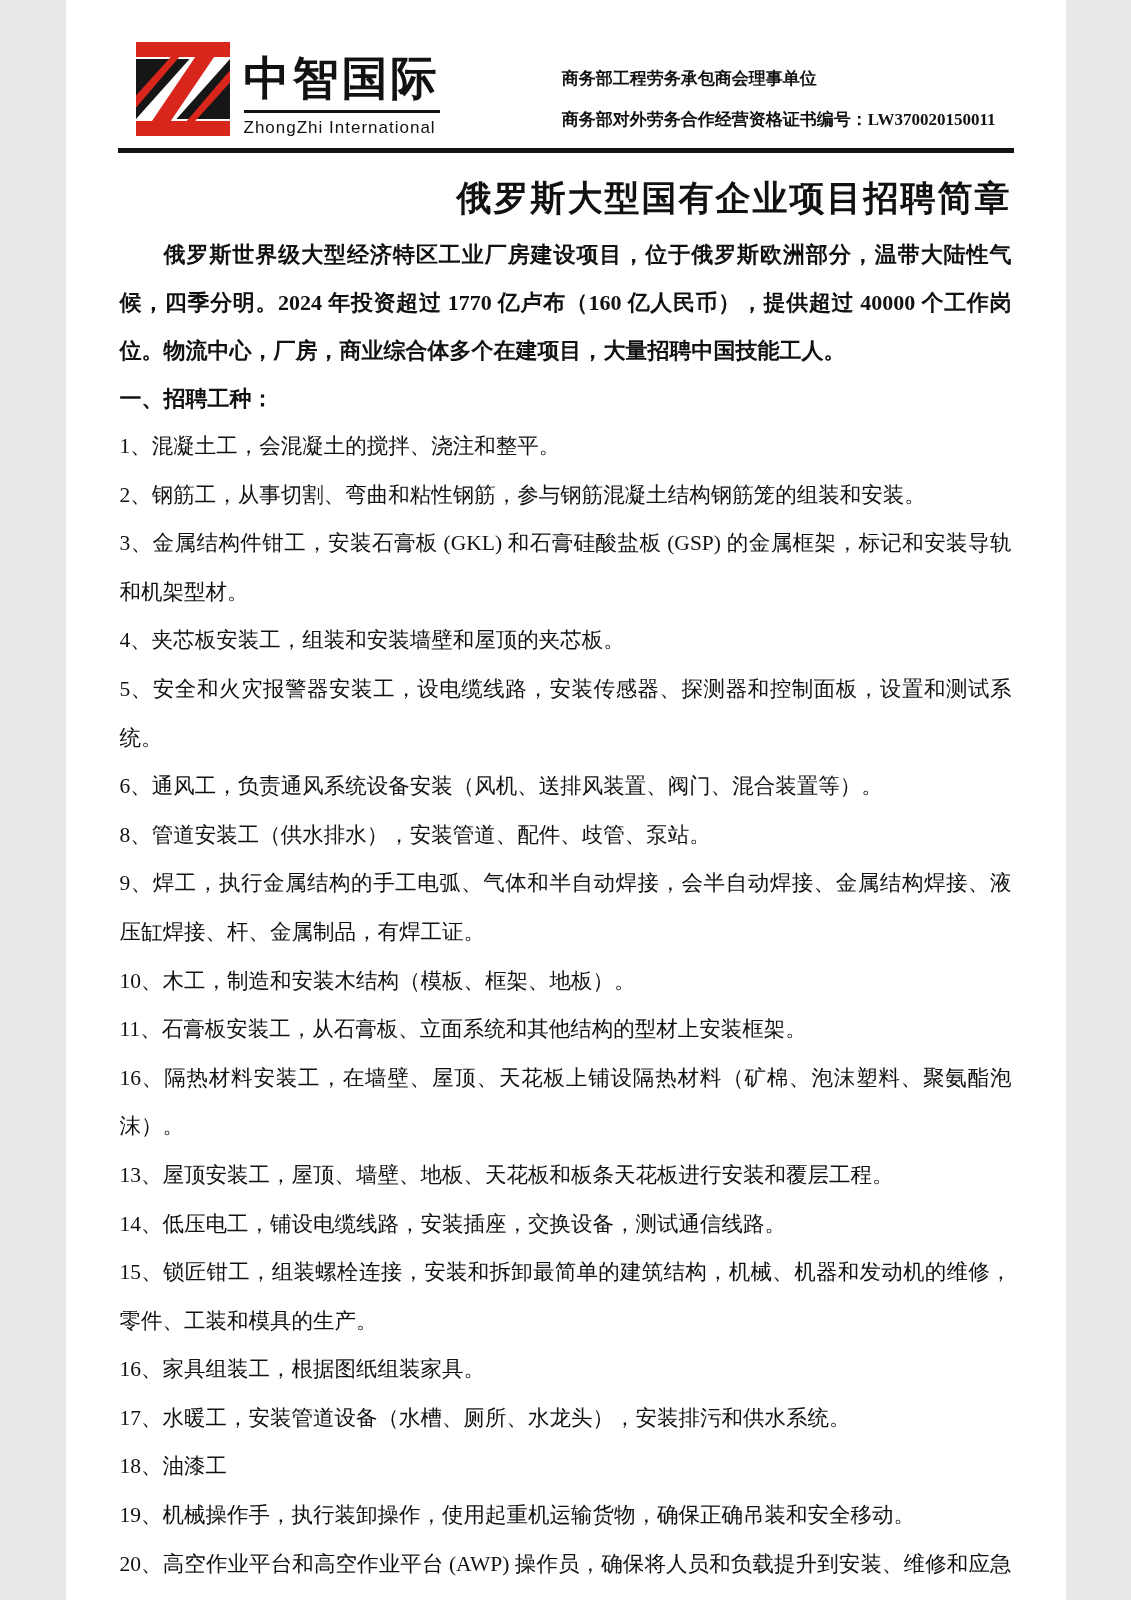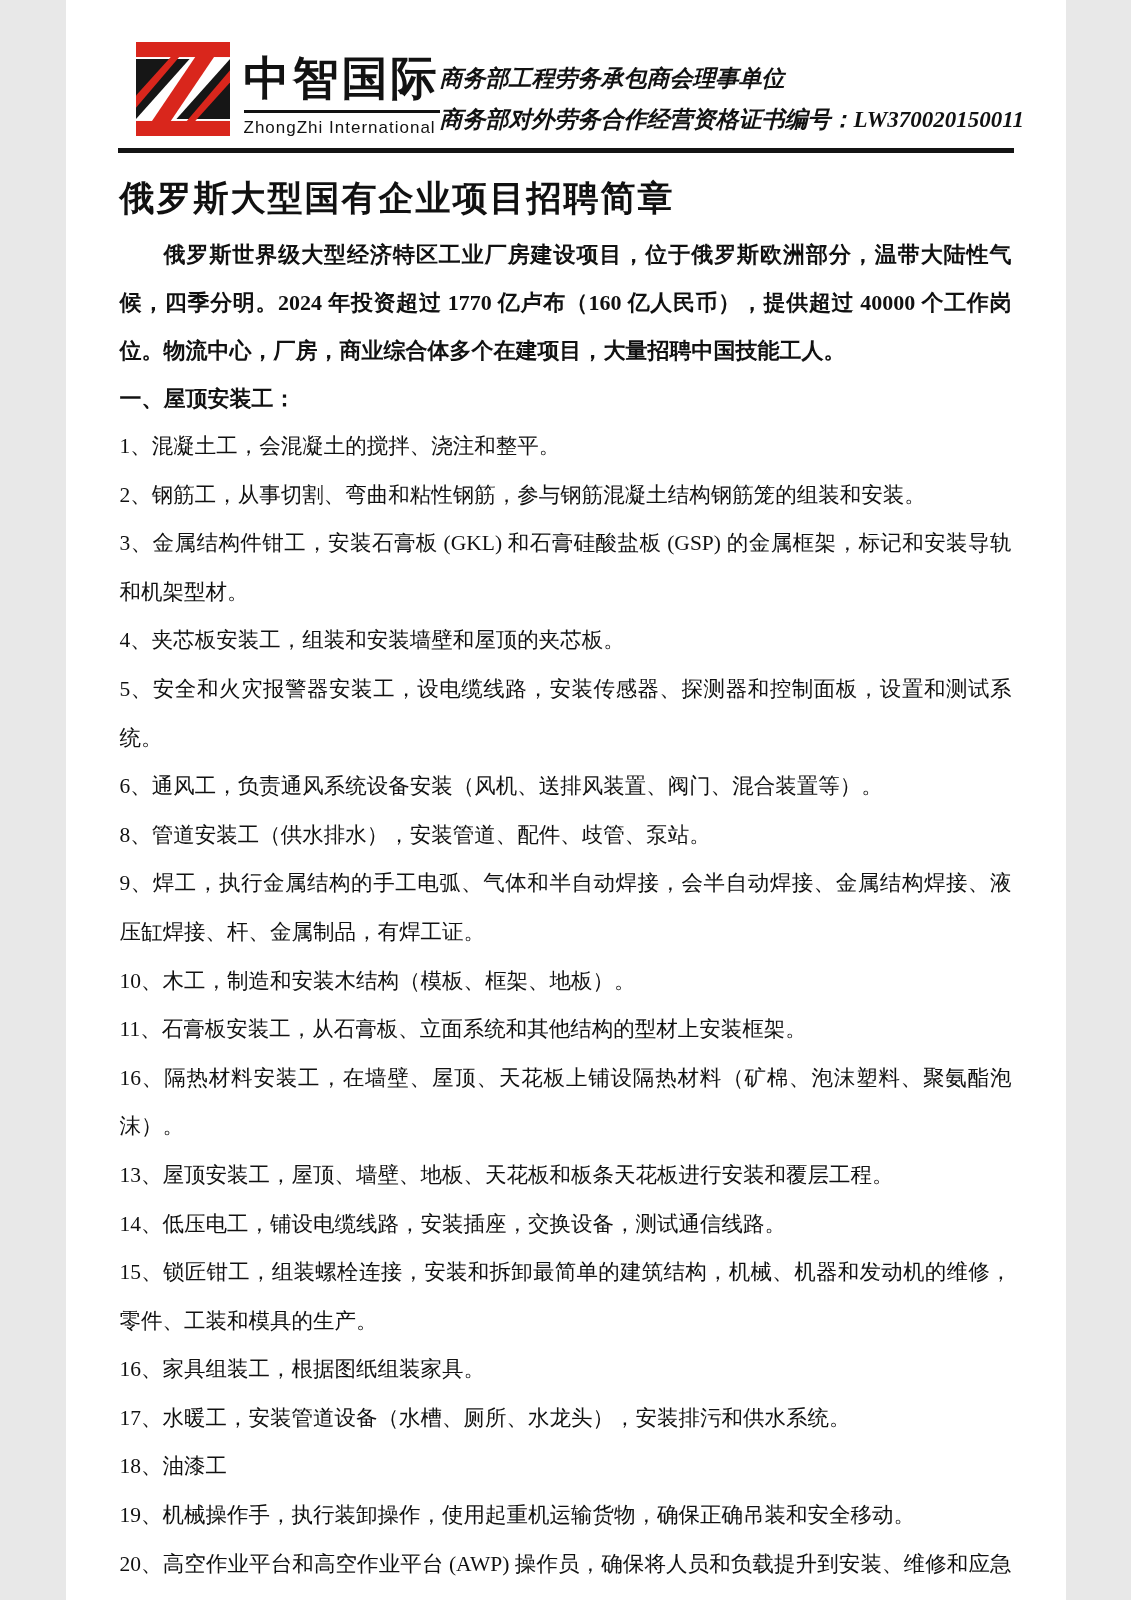--- a/index.html
+++ b/index.html
@@ -37,35 +37,34 @@
     font-size: 17px;
     letter-spacing: 1px;
     margin-top: 5px;
     color: #121212;
     white-space: nowrap;
   }
   .credentials {
     margin-left: auto;
     padding-top: 16px;
     font-weight: 700;
-    font-size: 23px;
+    font-size: 17px;
     line-height: 41px;
     white-space: nowrap;
-    font-style: italic;
   }
   .divider {
     height: 5px;
     background: #141414;
     margin-top: 8px;
   }
 
   
   .doc { padding: 0 2px; }
   .doc-title {
-    text-align: left;
+    text-align: right;
     font-weight: 700;
     font-size: 35px;
     letter-spacing: 2px;
     margin: 24px 0 6px 0;
     line-height: 44px;
   }
   .intro {
     margin: 10px 0 0 0;
     font-weight: 700;
     font-size: 22px;
@@ -118,21 +117,21 @@
     <div class="credentials">
       <div>商务部工程劳务承包商会理事单位</div>
       <div>商务部对外劳务合作经营资格证书编号：LW370020150011</div>
     </div>
   </div>
   <div class="divider"></div>
 
   <div class="doc">
     <h1 class="doc-title">俄罗斯大型国有企业项目招聘简章</h1>
     <p class="intro">俄罗斯世界级大型经济特区工业厂房建设项目，位于俄罗斯欧洲部分，温带大陆性气候，四季分明。2024 年投资超过 1770 亿卢布（160 亿人民币），提供超过 40000 个工作岗位。物流中心，厂房，商业综合体多个在建项目，大量招聘中国技能工人。</p>
-    <p class="section-heading">一、屋顶安装工：</p>
+    <p class="section-heading">一、招聘工种：</p>
     <div class="job-list">
         <p class="job-item">1、混凝土工，会混凝土的搅拌、浇注和整平。</p>
         <p class="job-item">2、钢筋工，从事切割、弯曲和粘性钢筋，参与钢筋混凝土结构钢筋笼的组装和安装。</p>
         <p class="job-item">3、金属结构件钳工，安装石膏板 (GKL) 和石膏硅酸盐板 (GSP) 的金属框架，标记和安装导轨和机架型材。</p>
         <p class="job-item">4、夹芯板安装工，组装和安装墙壁和屋顶的夹芯板。</p>
         <p class="job-item">5、安全和火灾报警器安装工，设电缆线路，安装传感器、探测器和控制面板，设置和测试系统。</p>
         <p class="job-item">6、通风工，负责通风系统设备安装（风机、送排风装置、阀门、混合装置等）。</p>
         <p class="job-item">8、管道安装工（供水排水），安装管道、配件、歧管、泵站。</p>
         <p class="job-item">9、焊工，执行金属结构的手工电弧、气体和半自动焊接，会半自动焊接、金属结构焊接、液压缸焊接、杆、金属制品，有焊工证。</p>
         <p class="job-item">10、木工，制造和安装木结构（模板、框架、地板）。</p>

